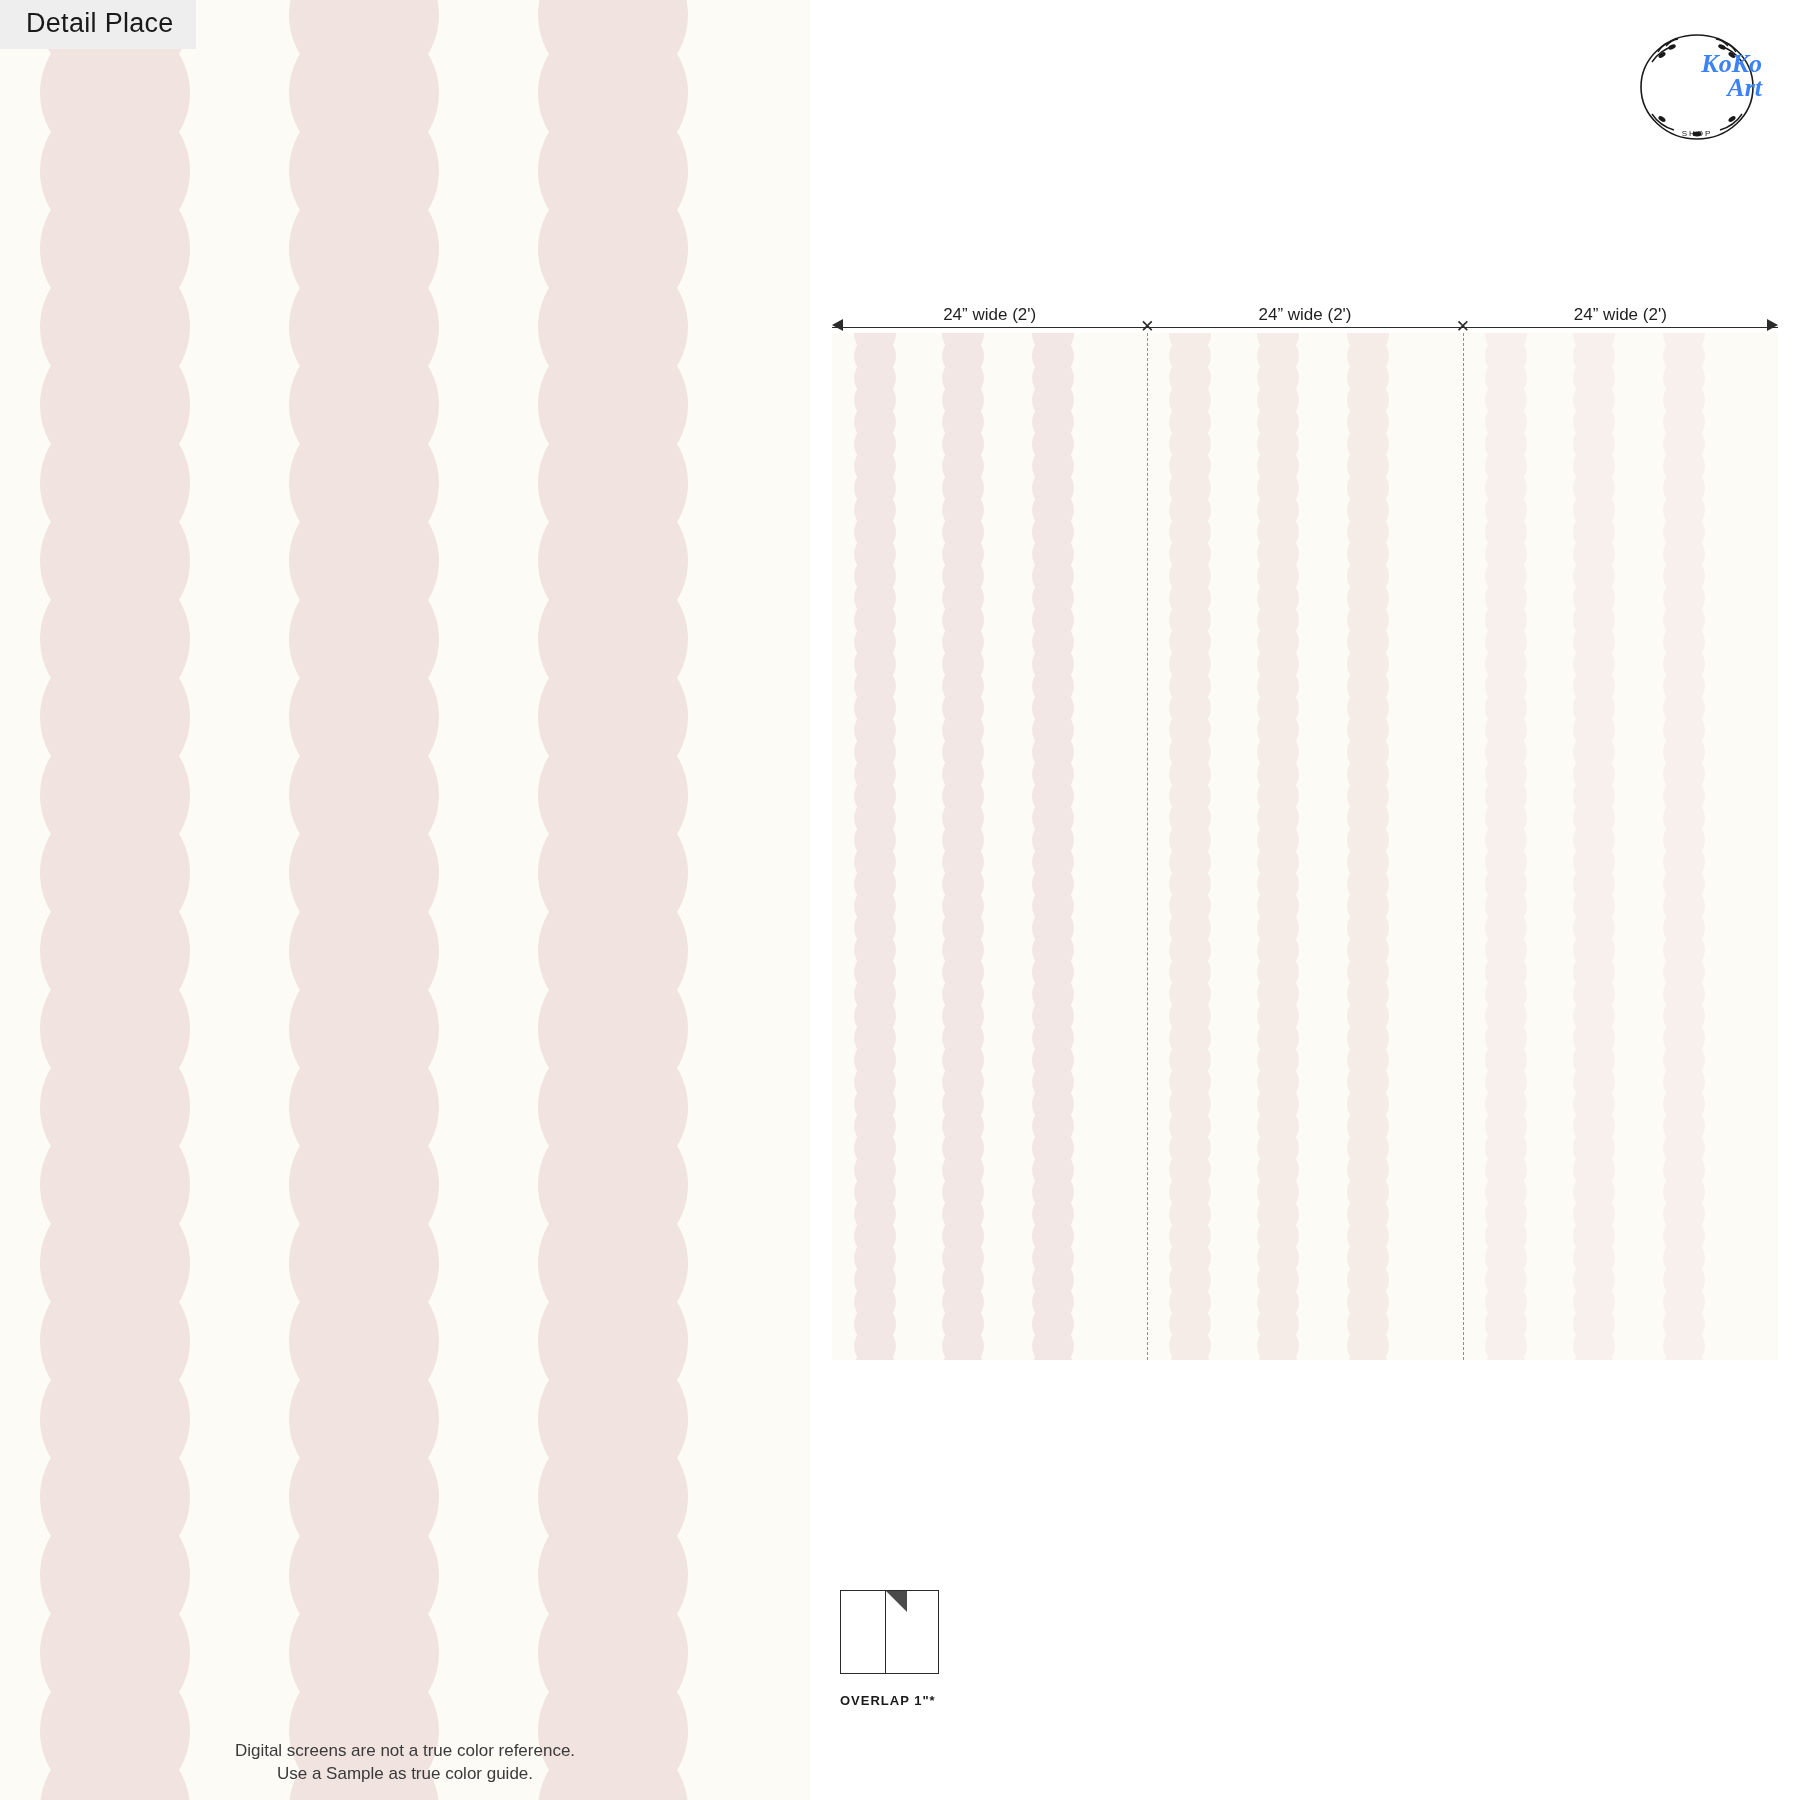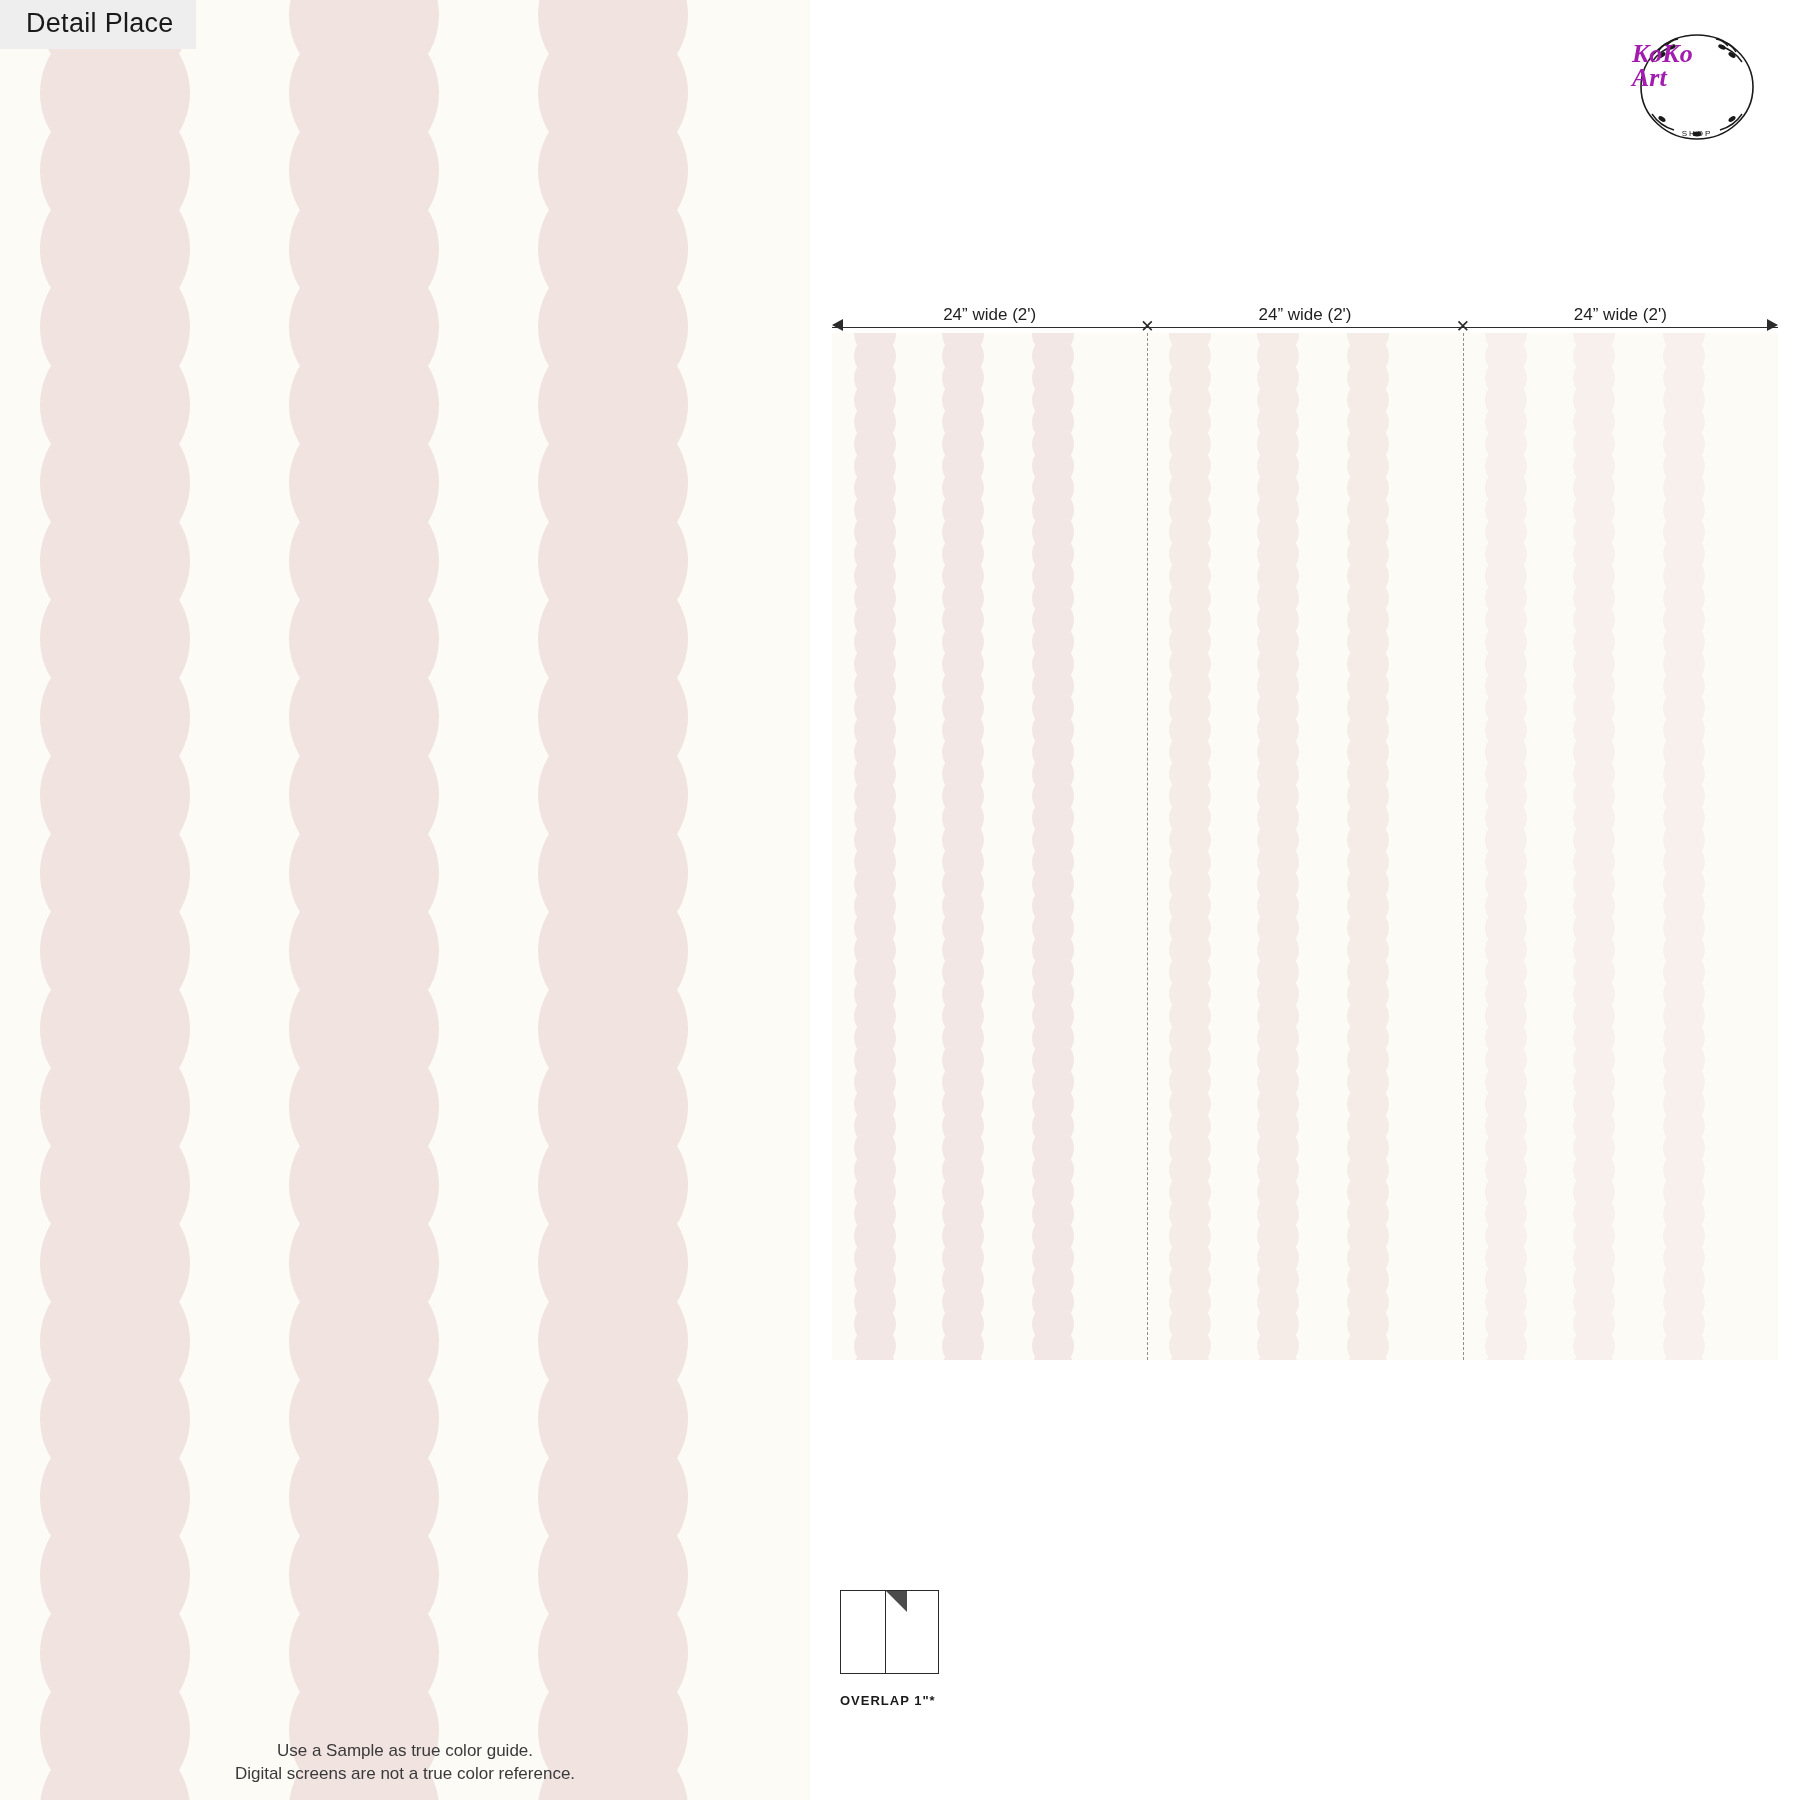--- a/index.html
+++ b/index.html
@@ -102,27 +102,27 @@
     position: absolute;
     right: 38px;
     top: 22px;
     width: 130px;
     height: 130px;
   }
   #brand-logo .logo-text {
     position: absolute;
     left: 0;
     right: 0;
-    top: 20px;
-    text-align: left;
+    top: 30px;
+    text-align: right;
     font-family: "Liberation Serif", serif;
     font-style: italic;
     font-weight: bold;
     font-size: 26px;
-    color: #a21caf;
+    color: #3b82f6;
     line-height: 24px;
   }
   #brand-logo .logo-sub {
     position: absolute;
     left: 0;
     right: 0;
     bottom: 14px;
     text-align: center;
     font-size: 8px;
     letter-spacing: 2px;
@@ -352,22 +352,22 @@
         <div class="bead" style="top: 1404px;"></div>
         <div class="bead" style="top: 1482px;"></div>
         <div class="bead" style="top: 1560px;"></div>
         <div class="bead" style="top: 1638px;"></div>
         <div class="bead" style="top: 1716px;"></div>
         <div class="bead" style="top: 1794px;"></div>
       </div>
     </div>
   <div class="detail-label">Detail Place</div>
   <div class="detail-footnote">
+    <div>Digital screens are not a true color reference.</div>
     <div>Use a Sample as true color guide.</div>
-    <div>Digital screens are not a true color reference.</div>
   </div>
 </div>
 
 <div id="layout-panel">
 
 
 
   <div id="brand-logo">
     <svg width="130" height="130" viewBox="0 0 130 130">
       <ellipse cx="65" cy="65" rx="56" ry="52" fill="none" stroke="#1a1a1a" stroke-width="1.6"></ellipse>

